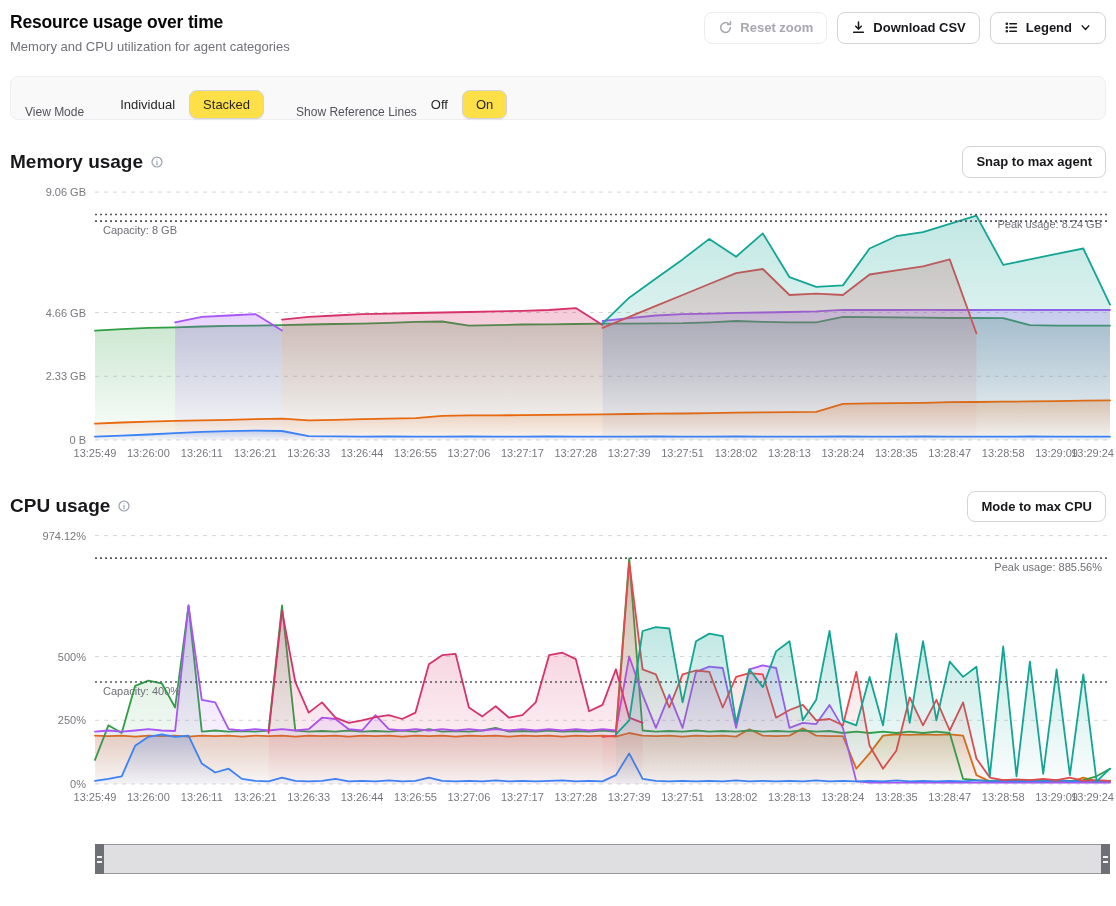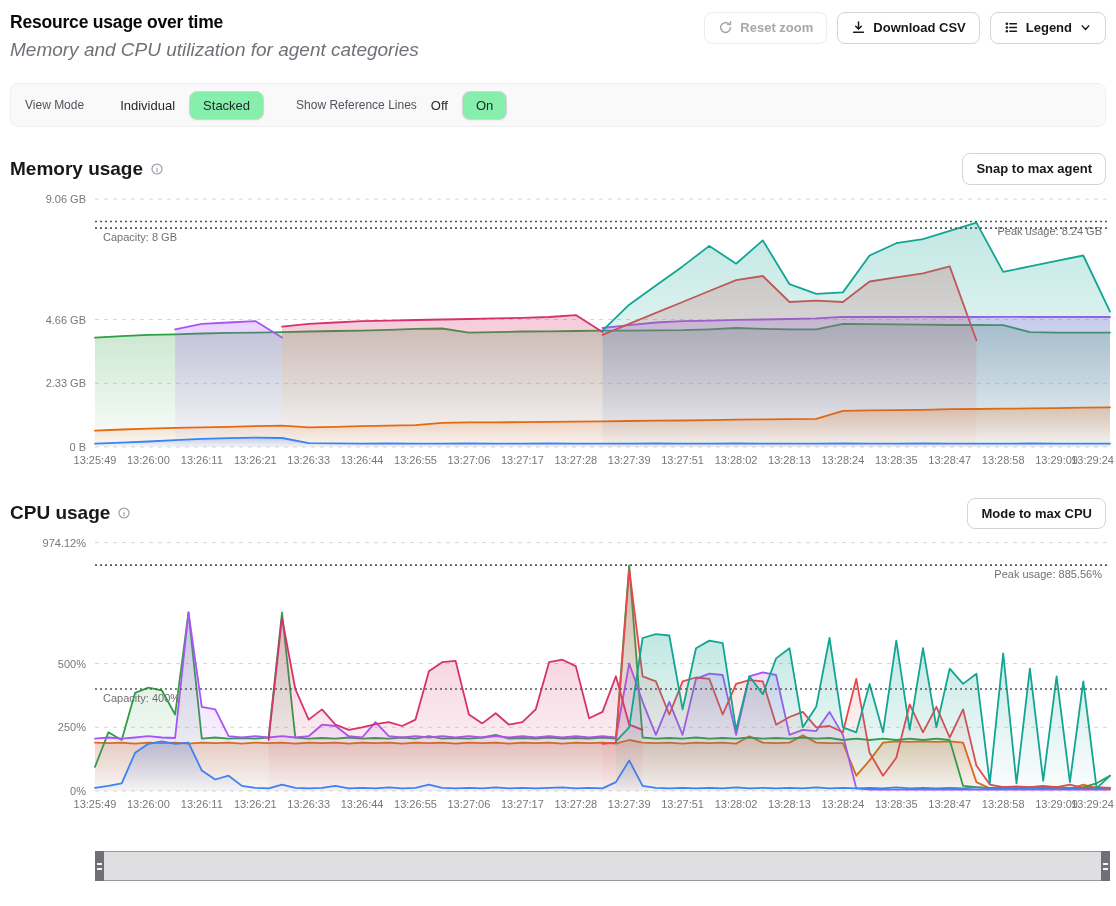--- a/index.html
+++ b/index.html
@@ -2,40 +2,40 @@
 <html><head>
 <meta charset="utf-8">
 <style>
   * { box-sizing: border-box; }
   body {
     margin: 0; padding: 10px 10px 22px 10px; width: 1116px; background: #ffffff;
     font-family: "Liberation Sans", sans-serif; color: #18181b;
   }
   .top-row { display: flex; justify-content: space-between; align-items: flex-start; padding-top: 2px; }
   h1 { margin: 0; font-size: 17.5px; font-weight: 700; color: #09090b; letter-spacing: -0.2px; }
-  .subtitle { margin-top: 6px; font-size: 19px; color: #71717a; font-style: italic; }
+  .subtitle { margin-top: 6px; font-size: 13px; color: #71717a; }
   .top-buttons { display: flex; gap: 10px; align-items: flex-end; }
   .btn {
     display: inline-flex; align-items: center; gap: 7px; font-family: inherit;
     font-size: 13px; font-weight: 600; color: #18181b; background: #fff;
     border: 1px solid #d4d4d8; border-radius: 8px; padding: 7px 13px; cursor: pointer; line-height: 1.2;
   }
   .btn svg { display: block; }
   .btn.disabled { color: #a7a7ae; border-color: #ececee; }
   .controls {
-    margin-top: 22px; height: 44px; display: flex; align-items: center;
+    margin-top: 22px; height: 44px; display: flex; align-items: flex-end;
     background: #f9f9fa; border: 1px solid #efeff1; border-radius: 8px; padding: 0 14px;
   }
   .ctl-label { font-size: 12px; color: #52525b; }
   .ctl-label.first { margin-right: 22px; }
   .opt {
     font-family: Liberation Sans, sans-serif; font-size: 13px; color: #27272a; background: transparent;
     border: 1px solid transparent; border-radius: 8px; padding: 6px 13px; cursor: pointer;
   }
-  .opt.selected { background: #86efac; border-color: #d4d4d8; box-shadow: 0 1px 2px rgba(0,0,0,0.05); }
+  .opt.selected { background: #fde047; border-color: #d4d4d8; box-shadow: 0 1px 2px rgba(0,0,0,0.05); }
   .gap-lg { margin-left: 32px; }
   .section-head { display: flex; justify-content: space-between; align-items: center; margin-top: 26px; }
   .sec-title { display: flex; align-items: center; gap: 7px; font-size: 19px; font-weight: 700; color: #18181b; }
   .info { color: #9ca3af; display: inline-flex; }
   svg.chart { width: 1106px; height: 285px; display: block; margin-top: 2px; }
   .tick { font-size: 11px; fill: #77777e; }
   .ref { font-size: 11px; fill: #6f6f76; }
   .brush {
     margin: 35px 0 0 85px; width: 1015px; height: 30px; position: relative;
     background: #dfdfe2; border: 1px solid #97979d; cursor: grab;

